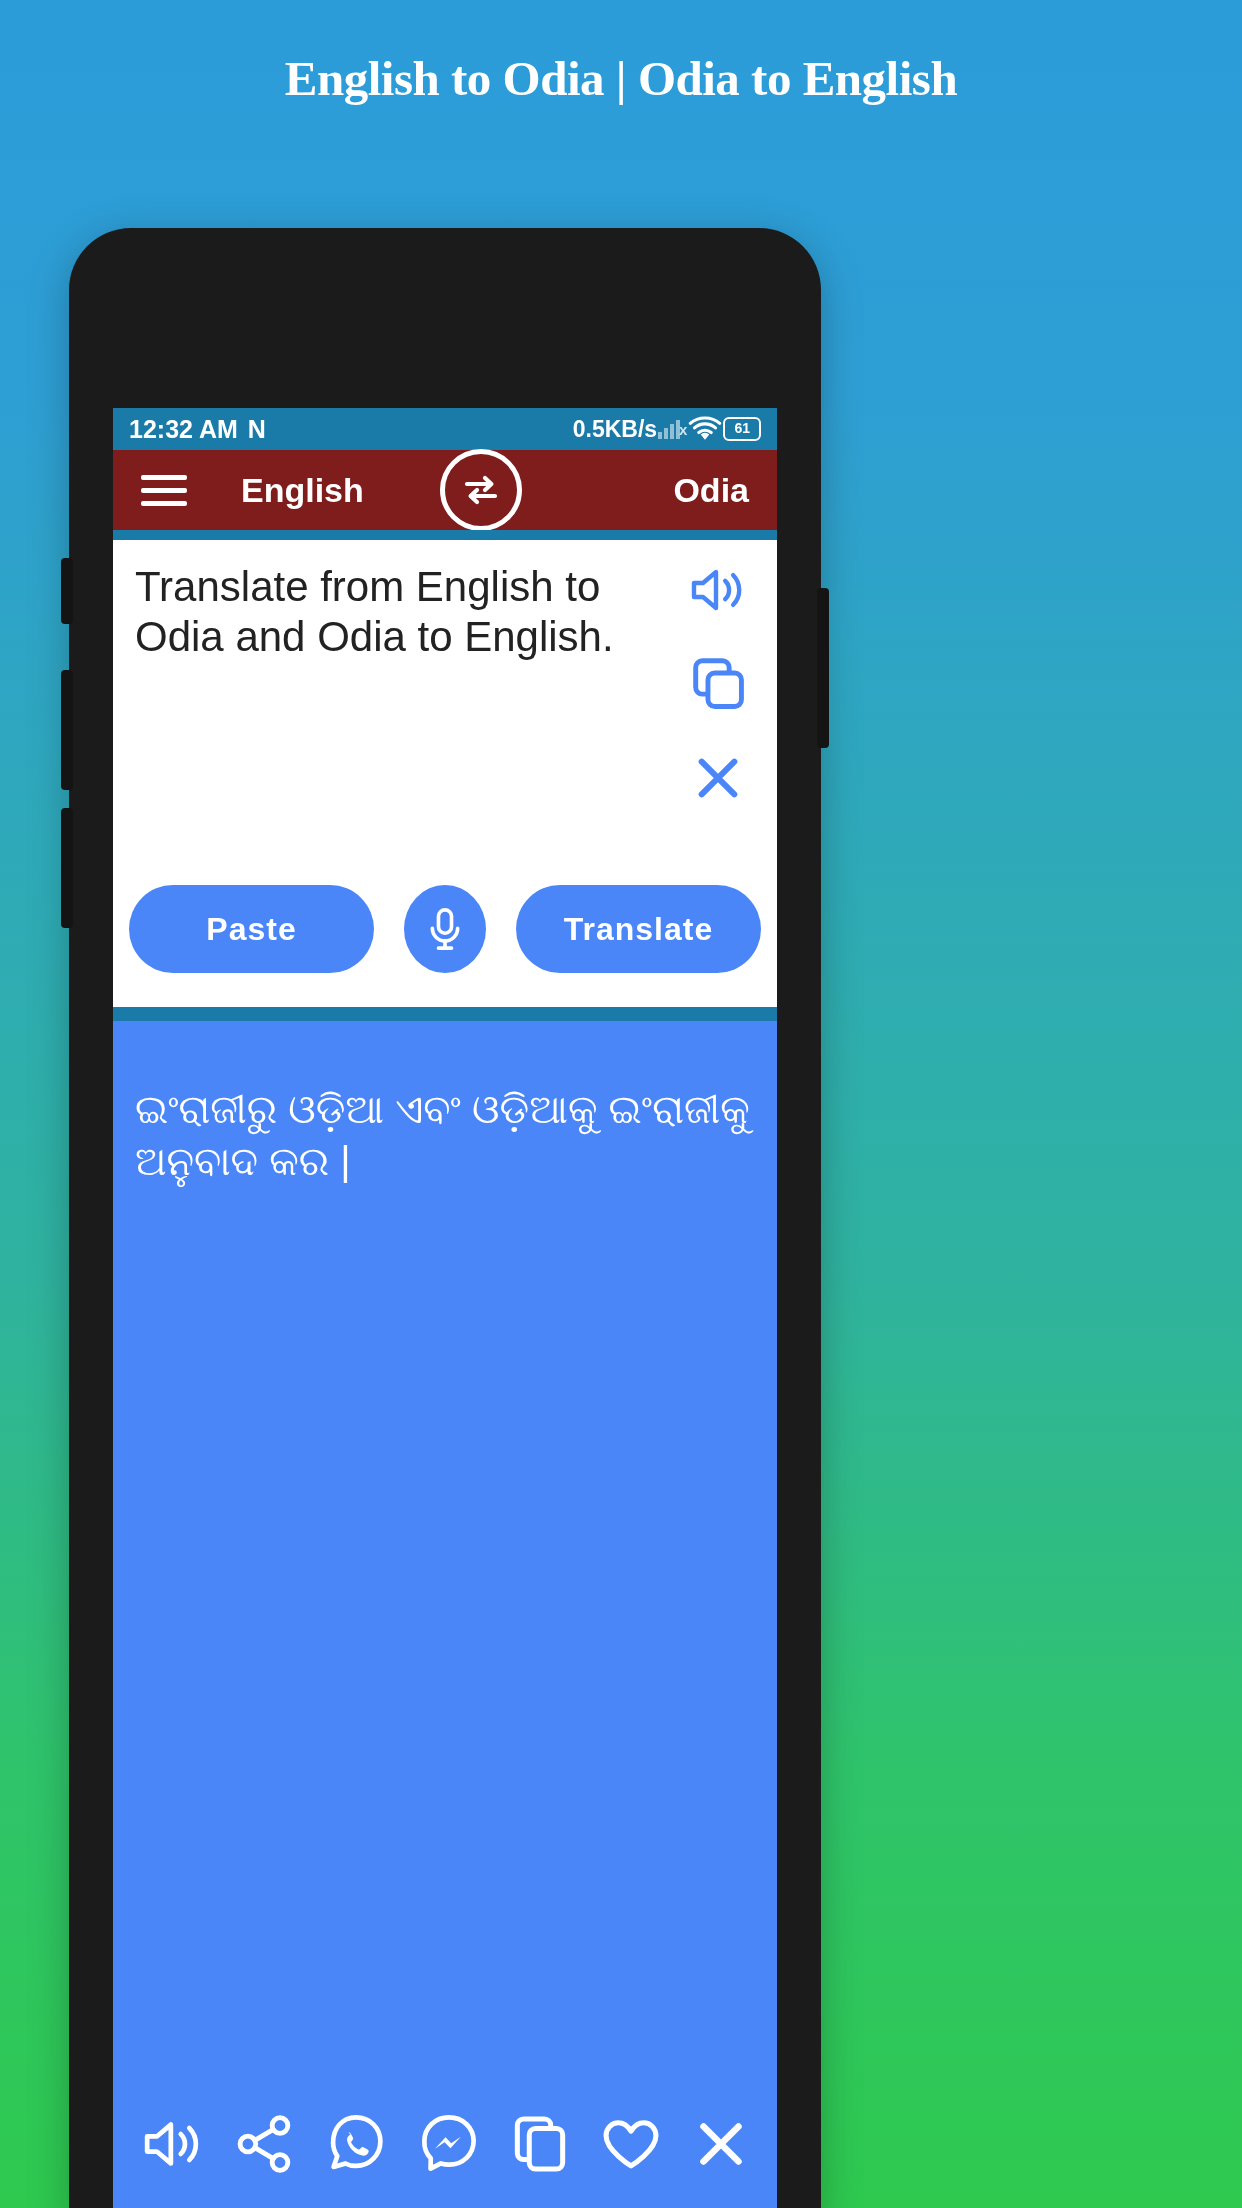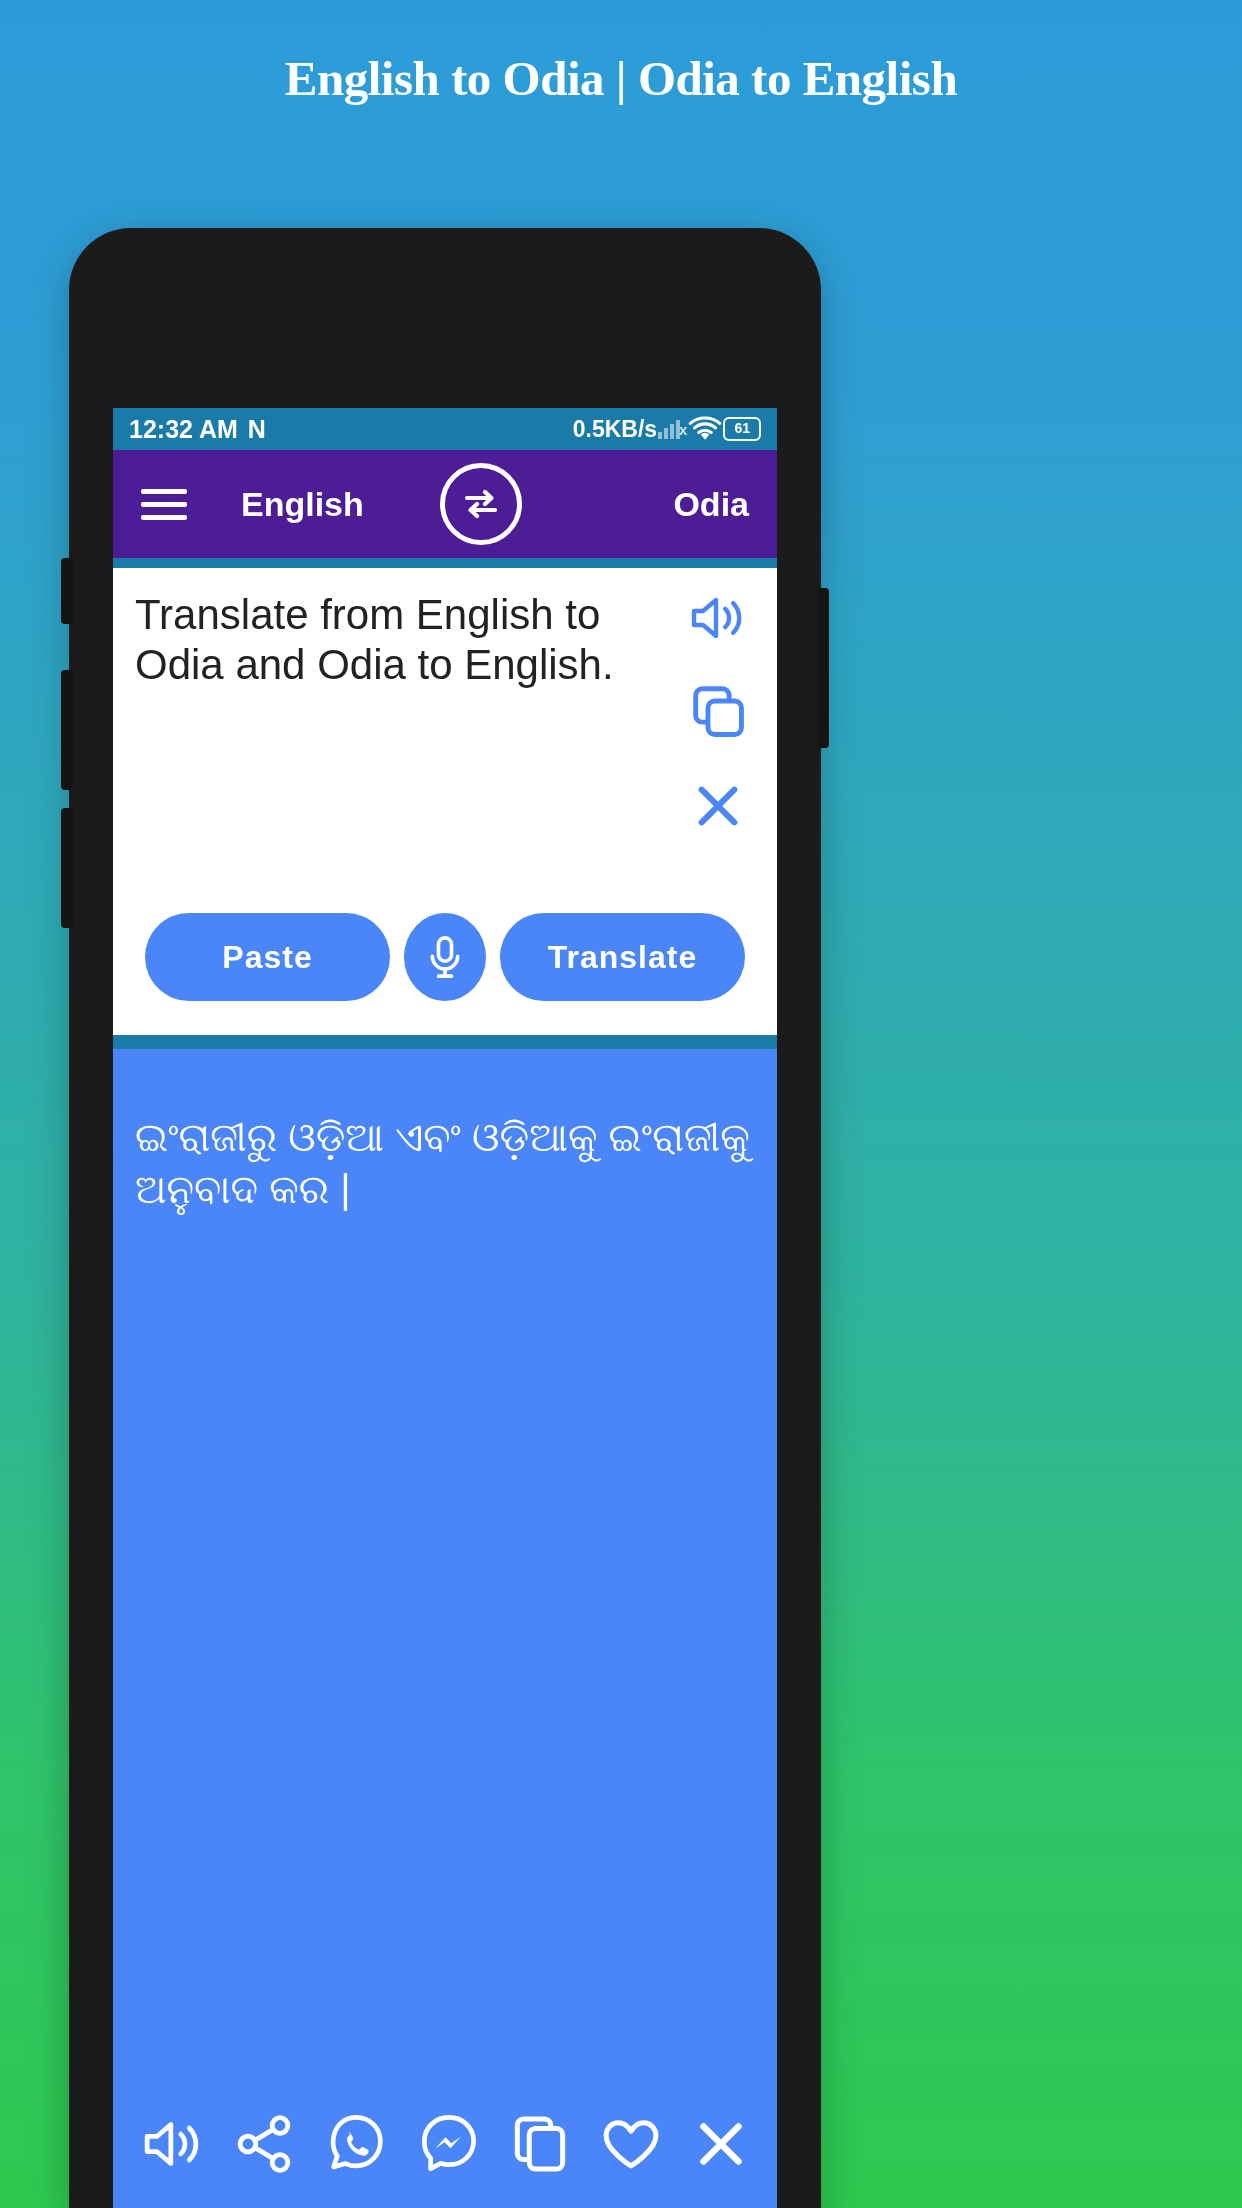--- a/index.html
+++ b/index.html
@@ -62,21 +62,21 @@
   .sig i:nth-child(3){height:15px;} .sig i:nth-child(4){height:19px;}
   .sig-x { font-size:15px; font-weight:bold; color:#cfe4ef; margin-left:-2px; }
   .wifi svg { display:block; }
   .batt {
     border:2.5px solid #ffffff; border-radius:6px; padding:1px 9px;
     font-size:14px; font-weight:bold; line-height:1.25;
   }
 
   
   .toolbar {
-    height:108px; background:#4c1d95; display:flex; align-items:center;
+    height:80px; background:#7f1d1d; display:flex; align-items:center;
     padding:0 28px; color:#ffffff;
   }
   .hamburger { width:46px; display:flex; flex-direction:column; gap:8px; cursor:pointer; }
   .hamburger span { display:block; height:5px; background:#fff; border-radius:2px; }
   .lang-src { font-size:34px; font-weight:bold; margin-left:54px; }
   .swap {
     margin-left:auto; margin-right:auto; width:82px; height:82px;
     border:5px solid #ffffff; border-radius:50%;
     display:flex; align-items:center; justify-content:center;
   }
@@ -94,21 +94,21 @@
     color:#222222;
   }
   .input-actions {
     width:118px; padding-top:24px; display:flex; flex-direction:column;
     align-items:center; gap:34px;
   }
   .icon-btn { cursor:pointer; display:block; }
 
   .btn-row {
     display:flex; align-items:center; justify-content:center;
-    gap:14px; padding-bottom:34px;
+    gap:30px; padding-bottom:34px;
   }
   .pill {
     background:#4a86f7; color:#ffffff; border:none; border-radius:44px;
     width:245px; height:88px; font-size:32px; font-weight:bold;
     letter-spacing:1px; font-family:"Liberation Sans", sans-serif; cursor:pointer;
   }
   .mic {
     width:82px; height:88px; background:#4a86f7; border-radius:50%;
     display:flex; align-items:center; justify-content:center; cursor:pointer;
   }

